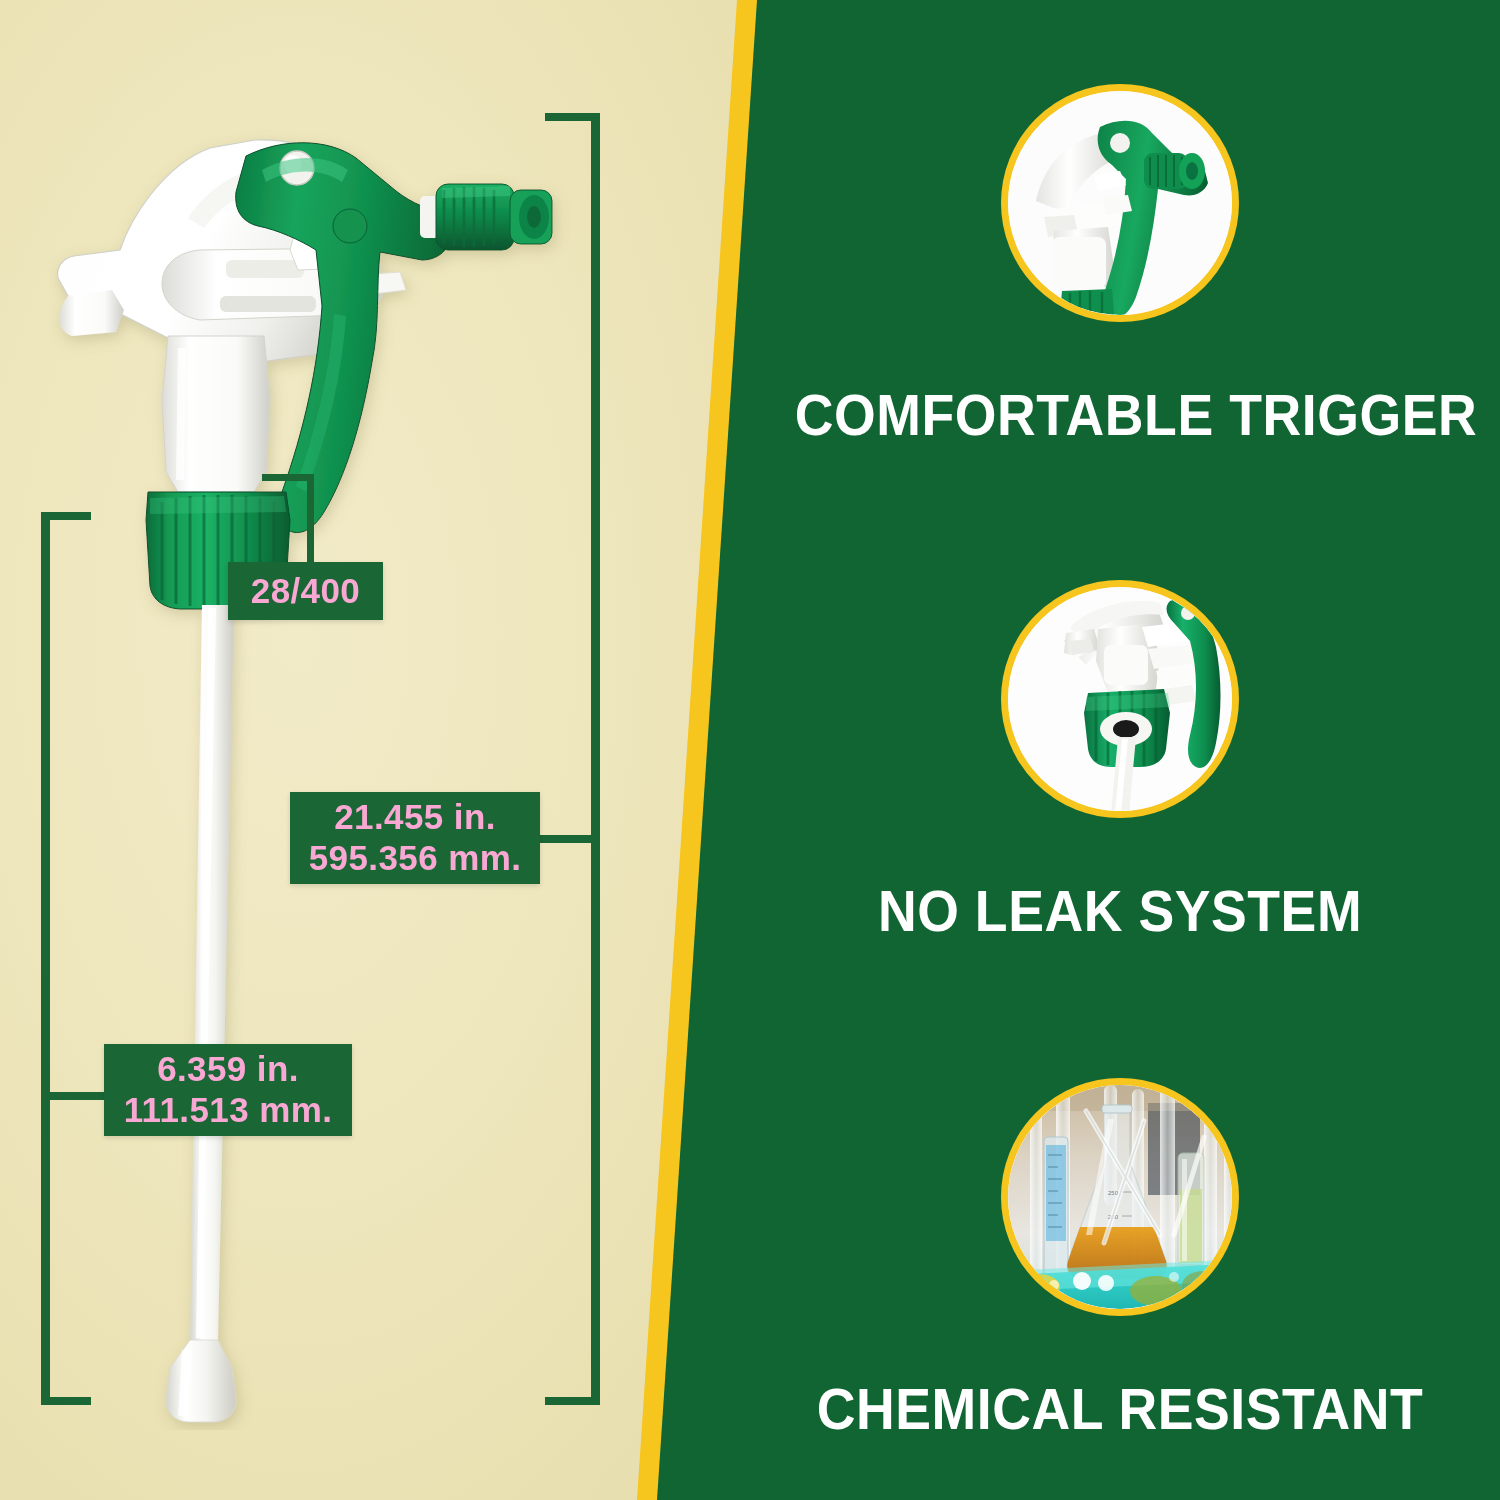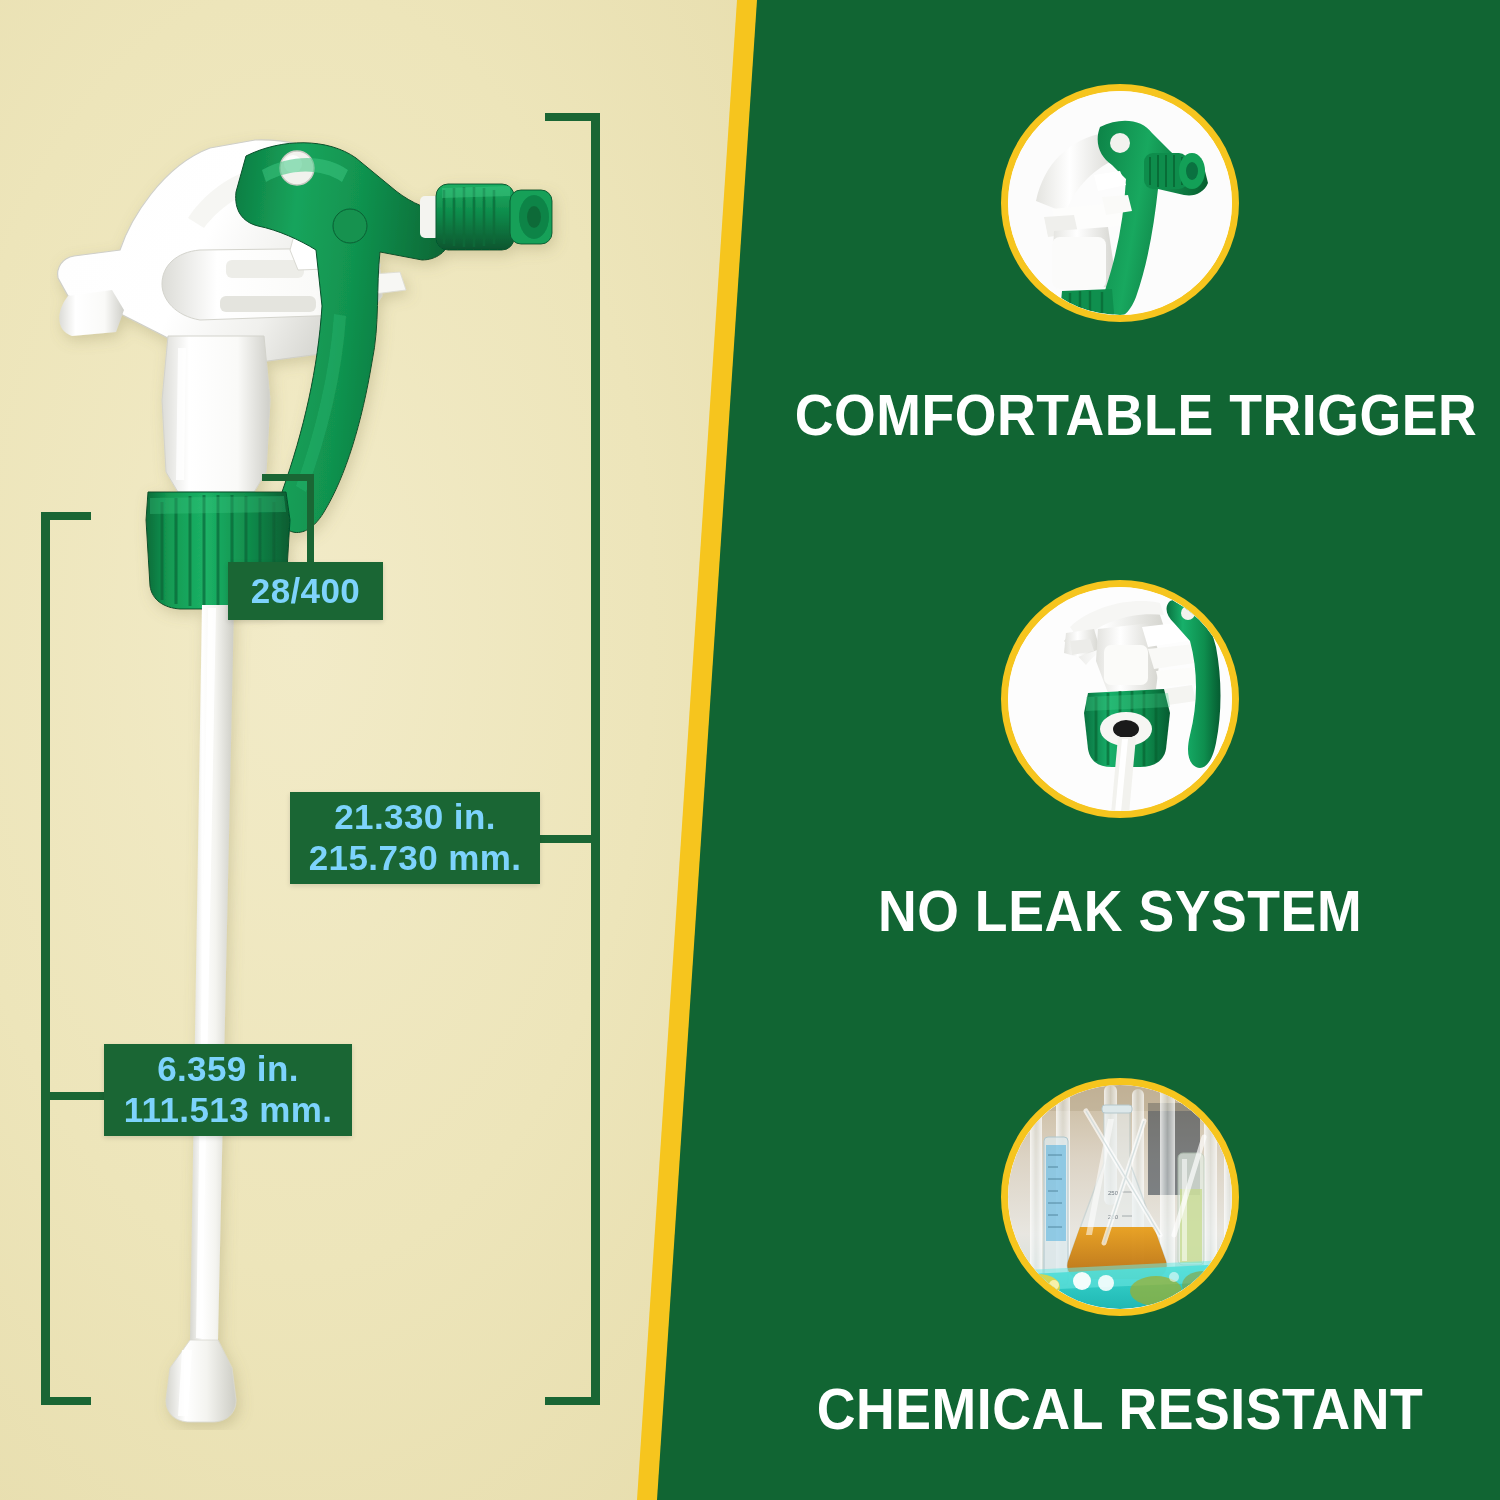--- a/index.html
+++ b/index.html
@@ -12,21 +12,21 @@
     background:radial-gradient(ellipse at 38% 42%, #F2EBC8 0%, #EDE5BA 52%, #E6DCAB 100%);}
 
   
   .divider-yellow{position:absolute;top:0;left:0;width:1500px;height:1500px;}
   .divider-green{position:absolute;top:0;left:0;width:1500px;height:1500px;}
 
   
   .bracket{position:absolute;}
   .bline{position:absolute;background:#1A6634;}
 
-  .dim-label{position:absolute;background:#1A6634;color:#7dd3fc;
+  .dim-label{position:absolute;background:#1A6634;color:#f9a8d4;
     font-weight:bold;letter-spacing:.4px;text-align:center;
     display:flex;flex-direction:column;justify-content:center;align-items:center;
     box-shadow:0 2px 5px rgba(0,0,0,.13);}
   .dim-label .ln{display:block;white-space:nowrap;line-height:1.17;}
 
   
   .sprayer{position:absolute;left:50px;top:100px;width:520px;height:1330px;}
 
   
   .feature{position:absolute;width:760px;left:740px;text-align:center;}
@@ -190,22 +190,22 @@
   <div class="bracket">
     <div class="bline" style="left:262px;top:474px;width:52px;height:7px;"></div>
     <div class="bline" style="left:307px;top:474px;width:7px;height:106px;"></div>
   </div>
 
   <div class="dim-label" style="left:228px;top:562px;width:155px;height:58px;font-size:35px;">
     <span class="ln">28/400</span>
   </div>
 
   <div class="dim-label" style="left:290px;top:792px;width:250px;height:92px;font-size:35px;">
-    <span class="ln">21.330 in.</span>
-    <span class="ln">215.730 mm.</span>
+    <span class="ln">21.455 in.</span>
+    <span class="ln">595.356 mm.</span>
   </div>
 
   <div class="dim-label" style="left:104px;top:1044px;width:248px;height:92px;font-size:35px;">
     <span class="ln">6.359 in.</span>
     <span class="ln">111.513 mm.</span>
   </div>
 
   <svg class="divider-yellow" viewBox="0 0 1500 1500" preserveAspectRatio="none">
     <polygon points="737,0 760,0 660,1500 637,1500" fill="#F6C51E"></polygon>
   </svg>

